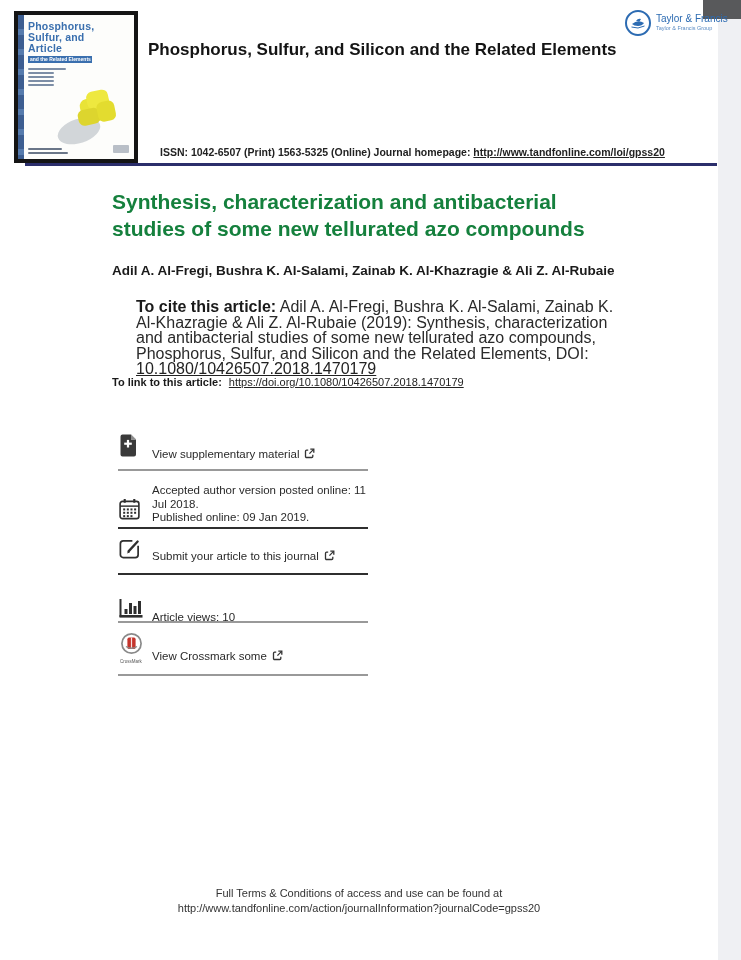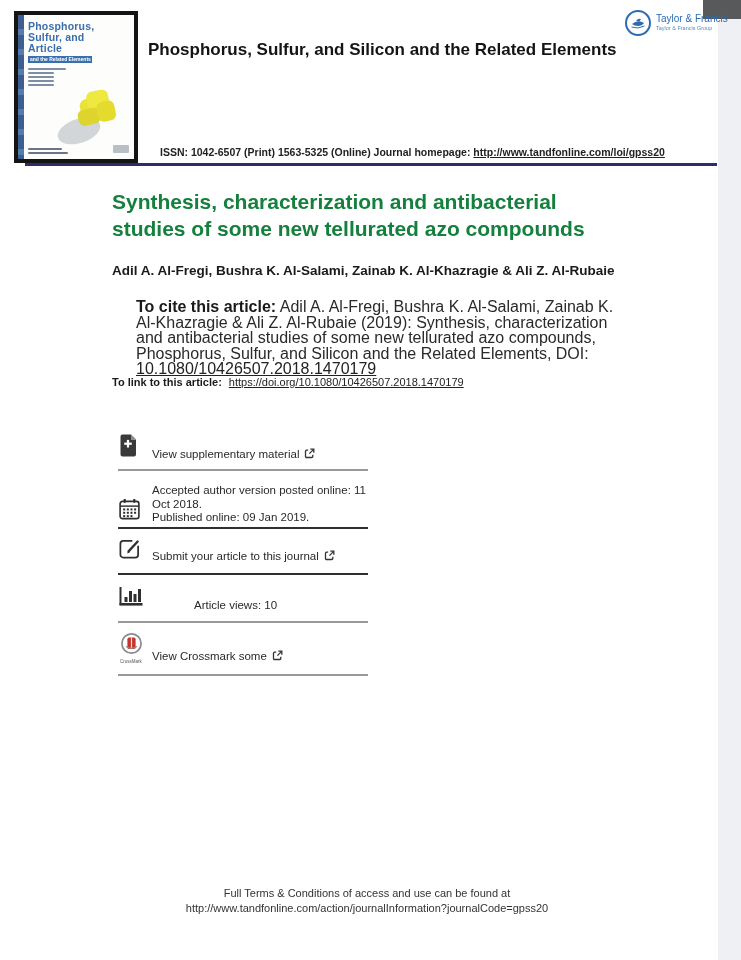--- a/index.html
+++ b/index.html
@@ -52,21 +52,21 @@
   .action-icon { flex:0 0 34px; }
   .action-label { font-size:11.5px; line-height:13.5px; color:#2a2a2a; padding-top:3px; }
   .sep { position:absolute; left:118px; width:250px; }
   .sep-gray { height:2px; background:#999; }
   .sep-dark { height:2px; background:#2f2f2f; }
   .ext { margin-left:5px; vertical-align:-1px; }
   .cm-wrap { width:26px; text-align:center; }
   .cm-caption { font-size:4.5px; color:#555; line-height:5px; }
 
   
-  .footer { position:absolute; left:8px; top:886px; width:718px; text-align:center; font-size:11px; line-height:14.5px; color:#333; }
+  .footer { position:absolute; left:0; top:886px; width:718px; text-align:center; font-size:11px; line-height:14.5px; color:#333; }
 </style>
 </head>
 <body>
 
 <div class="page">
 
   <div class="edge-strip"></div>
   <div class="corner-box"></div>
 
   <div class="cover">
@@ -170,21 +170,21 @@
             <rect x="9.2" y="14.9" width="2.1" height="2.1"></rect>
             <rect x="13" y="14.9" width="2.1" height="2.1"></rect>
             <rect x="16.8" y="14.9" width="2.1" height="2.1"></rect>
           <rect x="5.4" y="18.4" width="2.1" height="2.1"></rect>
             <rect x="9.2" y="18.4" width="2.1" height="2.1"></rect>
             <rect x="13" y="18.4" width="2.1" height="2.1"></rect>
         </g>
       </svg>
     </div>
     <div class="action-label" style="width:218px;">
-      <span>Accepted author version posted online: 11 Oct 2018.</span>
+      <span>Accepted author version posted online: 11 Jul 2018.</span>
       <div>Published online: 09 Jan 2019.</div>
     </div>
   </div>
   <div class="sep sep-dark" style="top:527px;"></div>
 
   <div class="action-row" style="top:537px;">
     <div class="action-icon">
       <svg width="23" height="23" viewBox="0 0 24 24" fill="none">
         <path d="M21 9 v9.5 a3 3 0 0 1 -3 3 H5.5 a3 3 0 0 1 -3 -3 V7 a3 3 0 0 1 3 -3 H15" stroke="#2f2f2f" stroke-width="1.8"></path>
         <path d="M10.5 15.5 L20.5 4.5" stroke="#ffffff" stroke-width="5"></path>
@@ -195,21 +195,21 @@
     <div class="action-label">
       <span>Submit your article to this journal</span><span class="ext"><svg width="11" height="11" viewBox="0 0 11 11" fill="none" stroke="#333" stroke-width="1.3">
             <path d="M4.2 2.2 H2.6 A1.1 1.1 0 0 0 1.5 3.3 v5.1 a1.1 1.1 0 0 0 1.1 1.1 h5.1 a1.1 1.1 0 0 0 1.1 -1.1 V6.8"></path>
             <path d="M6.3 1.2 h3.5 v3.5"></path>
             <path d="M9.6 1.4 L5.4 5.6"></path>
           </svg></span>
     </div>
   </div>
   <div class="sep sep-dark" style="top:573px;"></div>
 
-  <div class="action-row" style="top:584px;gap:42px;">
+  <div class="action-row" style="top:596px;">
     <div class="action-icon">
       <svg width="26" height="24" viewBox="0 0 26 24">
         <rect x="1.5" y="3" width="2" height="18" fill="#2f2f2f"></rect>
         <rect x="1.5" y="19" width="23" height="2.6" fill="#2f2f2f"></rect>
         <rect x="6.5" y="13" width="3" height="5" fill="#2f2f2f"></rect>
         <rect x="11" y="7" width="3" height="11" fill="#2f2f2f"></rect>
         <rect x="15.5" y="10" width="3" height="8" fill="#2f2f2f"></rect>
         <rect x="20" y="5" width="3" height="13" fill="#2f2f2f"></rect>
       </svg>
     </div>

